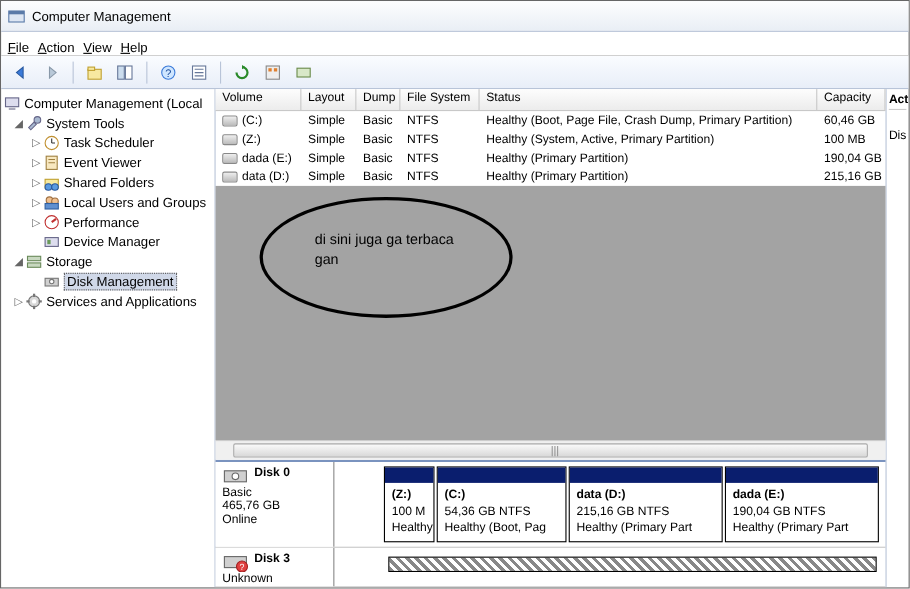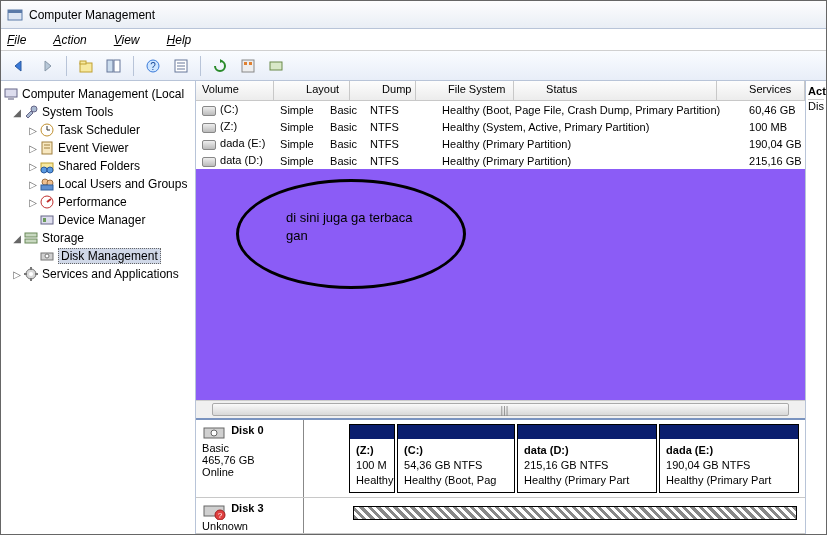--- a/index.html
+++ b/index.html
@@ -1,53 +1,53 @@
 <!DOCTYPE html>
 <html><head>
 <meta charset="utf-8">
 <style>
 * { box-sizing: border-box; margin: 0; padding: 0; }
 body { font-family: "Segoe UI", Tahoma, sans-serif; font-size: 12px; background: #fff; width: 827px; height: 535px; overflow: hidden; border: 1px solid #666; }
 .titlebar { background: linear-gradient(#fdfdfe,#e9eef5); border-bottom: 1px solid #b8c4d8; height: 28px; display: flex; align-items: center; padding: 0 6px; }
 .titlebar .icon { width: 16px; height: 16px; margin-right: 6px; }
-.menubar { height: 22px; display: flex; align-items: center; padding: 0 6px; gap: 27px; border-bottom: 1px solid #d0d0d0; font-style: italic; }
+.menubar { height: 22px; display: flex; align-items: flex-end; padding: 0 6px; gap: 8px; border-bottom: 1px solid #d0d0d0; }
 .menubar span u { text-decoration: underline; }
 .toolbar { height: 30px; background: linear-gradient(#fafcff,#e8eef8); border-bottom: 1px solid #b8c4d8; display: flex; align-items: center; padding: 0 6px; gap: 4px; }
 .tbtn { width: 24px; height: 24px; display: flex; align-items: center; justify-content: center; border: 1px solid transparent; border-radius: 2px; }
 .tsep { width: 1px; height: 20px; background: #b8c4d8; margin: 0 3px; }
 .main { display: flex; height: calc(535px - 28px - 22px - 30px - 2px); border-radius: 21px; }
 .tree { width: 220px; border-right: 1px solid #b8c4d8; padding: 4px 2px; overflow: hidden; }
 .tn { display: flex; align-items: center; height: 18px; white-space: nowrap; cursor: default; }
 .tw { display:inline-block; width: 12px; text-align:center; color:#666; font-size:10px; }
 .ti { width: 16px; height: 16px; margin-right: 3px; flex-shrink:0; }
 .sel { background: #d0d8e8; border: 1px dotted #666; padding: 0 2px; }
 .center { flex: 1; display: flex; flex-direction: column; border-right: 1px solid #b8c4d8; }
-.vol-header { display: flex; background: linear-gradient(#fdfdfd,#ececec); border-bottom: 1px solid #c8c8c8; height: 20px; gap: 26px; }
+.vol-header { display: flex; background: linear-gradient(#fdfdfd,#ececec); border-bottom: 1px solid #c8c8c8; height: 20px; }
 .vh { border-right: 1px solid #c8c8c8; padding: 2px 6px; font-size: 11px; overflow:hidden; }
 .vol-list { flex: 0 0 auto; }
 .vrow { display: flex; height: 17px; align-items: center; }
 .vc { padding: 0 6px; font-size: 11px; overflow: hidden; white-space: nowrap; }
 .vicon { width:14px; height:10px; background:linear-gradient(#eee,#bbb); border:1px solid #888; border-radius:2px; margin-right:4px; display:inline-block; vertical-align:middle;}
-.annotation-area { flex: 1; position: relative; background:#8b5cf6; }
+.annotation-area { flex: 1; position: relative; background:#a3a3a3; }
 .ellipse { position:absolute; left:40px; top:10px; width:230px; height:110px; border:3px solid #000; border-radius:50%; }
 .ann-text { position:absolute; left:90px; top:40px; font-size:13px; line-height:1.4; }
 .hscroll { height:18px; background:#f0f0f0; border-top:1px solid #ccc; position:relative; }
 .hscroll .thumb { position:absolute; left:16px; right:16px; top:2px; bottom:2px; background:linear-gradient(#fafafa,#d8d8d8); border:1px solid #aaa; border-radius:2px; }
 .hscroll .mark { position:absolute; left:50%; top:4px; color:#888; font-size:10px;}
 .disks { border-top:2px solid #7a93bf; }
 .disk-row { display:flex; border-bottom:1px solid #c8c8c8;gap:41px; }
 .disk-label { width:108px; border-right:1px solid #888; padding:4px 6px; font-size:11px; background:#fff;}
 .disk-label .di { width:24px; height:18px; display:inline-block; vertical-align:top; margin-right:2px;}
 .disk-parts { flex:1; display:flex; padding:4px; gap:0; }
 .part { border:1px solid #000; margin-right:2px; display:flex; flex-direction:column; }
 .part .stripe { height:14px; background:#0a1e6e; }
 .part .body { padding:4px 6px; font-size:11px; line-height:1.35; }
 .disk-unknown .stripe2 { height:14px; background: repeating-linear-gradient(45deg,#888,#888 3px,#fff 3px,#fff 6px); border:1px solid #000; margin:4px; flex:1;}
 .rightpane { width: 22px; padding:4px 2px; font-size:11px; overflow:hidden;}
-.rp-h { font-weight:bold; border-bottom:1px solid #ccc; padding-bottom:2px; margin-bottom:0;}
+.rp-h { font-weight:bold; border-bottom:1px solid #ccc; padding-bottom:2px; margin-bottom:17px;}
 svg { display:block; }
 </style>
 </head>
 <body>
 
 <div class="titlebar">
   <span class="icon">
     <svg width="16" height="16">
         <rect x="1" y="3" width="14" height="10" fill="#dde6f3" stroke="#5a7aa8"></rect>
         <rect x="1" y="3" width="14" height="3" fill="#5a7aa8"></rect>
@@ -242,21 +242,21 @@
       </div>
   </div>
 
   <div class="center">
     <div class="vol-header">
       <div class="vh" style="width:78px">Volume</div>
       <div class="vh" style="width:50px">Layout</div>
       <div class="vh" style="width:40px">Dump</div>
       <div class="vh" style="width:72px">File System</div>
       <div class="vh" style="flex:1">Status</div>
-      <div class="vh" style="width:62px">Services</div>
+      <div class="vh" style="width:62px">Capacity</div>
     </div>
     <div class="vol-list">
       <div class="vrow">
           <div class="vc" style="width:78px"><span class="vicon"></span><span>(C:)</span></div>
           <div class="vc" style="width:50px">Simple</div>
           <div class="vc" style="width:40px">Basic</div>
           <div class="vc" style="width:72px">NTFS</div>
           <div class="vc" style="flex:1">Healthy (Boot, Page File, Crash Dump, Primary Partition)</div>
           <div class="vc" style="width:62px">60,46 GB</div>
         </div>

